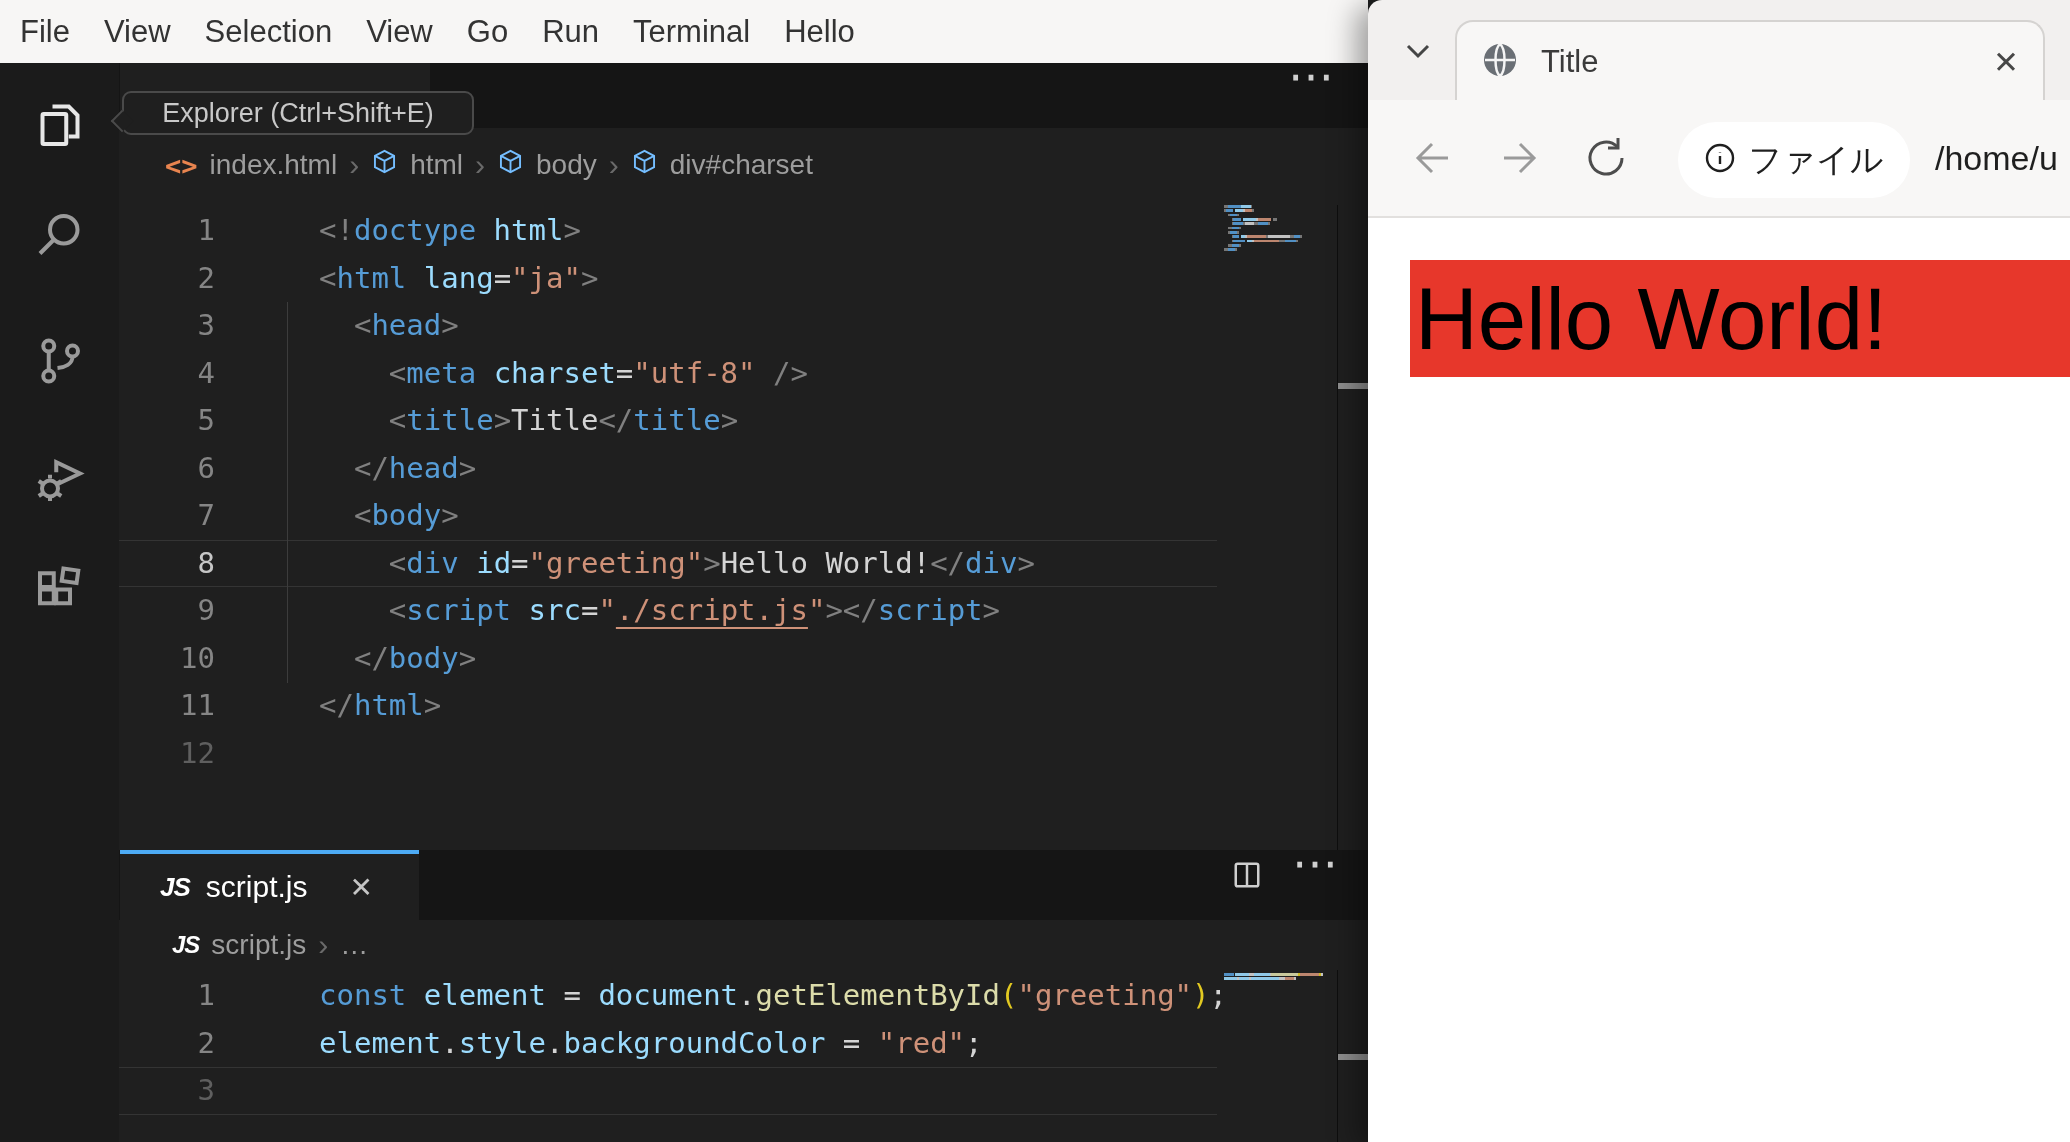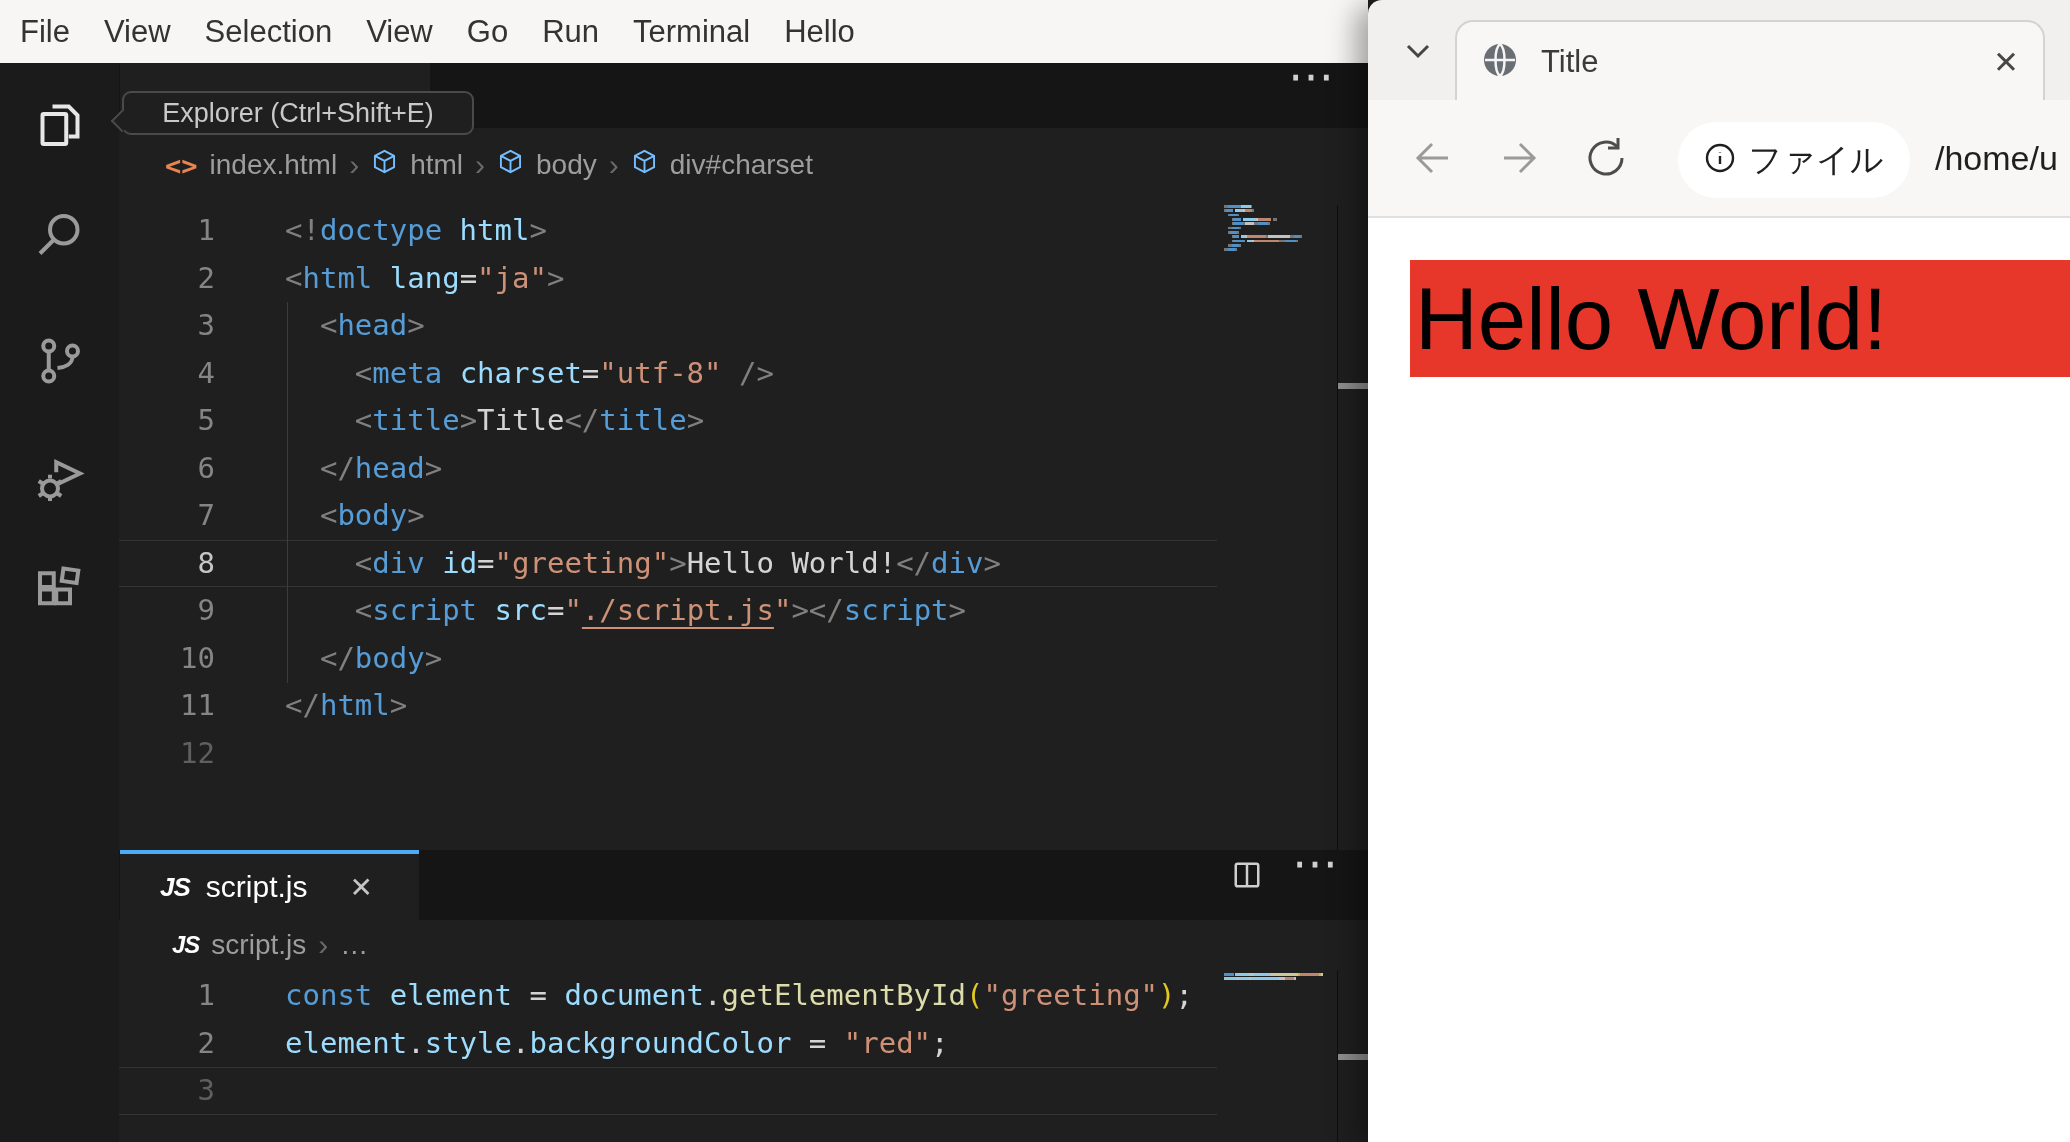--- a/index.html
+++ b/index.html
@@ -44,21 +44,21 @@
 
   
   .codearea { font-family:"DejaVu Sans Mono", monospace; font-size:29px; white-space:pre; }
   .code-top { left:119px; top:207px; width:1098px; }
   .code-bot { left:119px; top:972px; width:1098px; }
   .line { position:relative; height:47.5px; line-height:47.5px; }
   .line.active { box-shadow:inset 0 1px 0 #343434, inset 0 -1px 0 #343434; }
   .ln { display:inline-block; width:96px; text-align:right; color:#858585; }
   .line.active .ln { color:#c6c6c6; }
   .line.dim .ln { color:#5f5f5f; }
-  .codetxt { margin-left:70px; }
+  .codetxt { margin-left:104px; }
   .pn{color:#808080} .tag{color:#569cd6} .attr{color:#9cdcfe} .str{color:#ce9178}
   .txt{color:#d4d4d4} .fn{color:#dcdcaa} .br{color:#e2c921}
   .u{color:#ce9178; text-decoration:underline; text-underline-offset:7px;}
   .indent-guide { left:287px; top:302px; width:1px; height:381px; background:#3c3c3c; }
 
   
   .minimap { }
   .mrow { height:2.6px; margin-bottom:1.75px; white-space:nowrap; font-size:0; }
   .mrow span { display:inline-block; height:2.6px; }
   .ruler-line { width:1px; background:#0e0e0e; }

